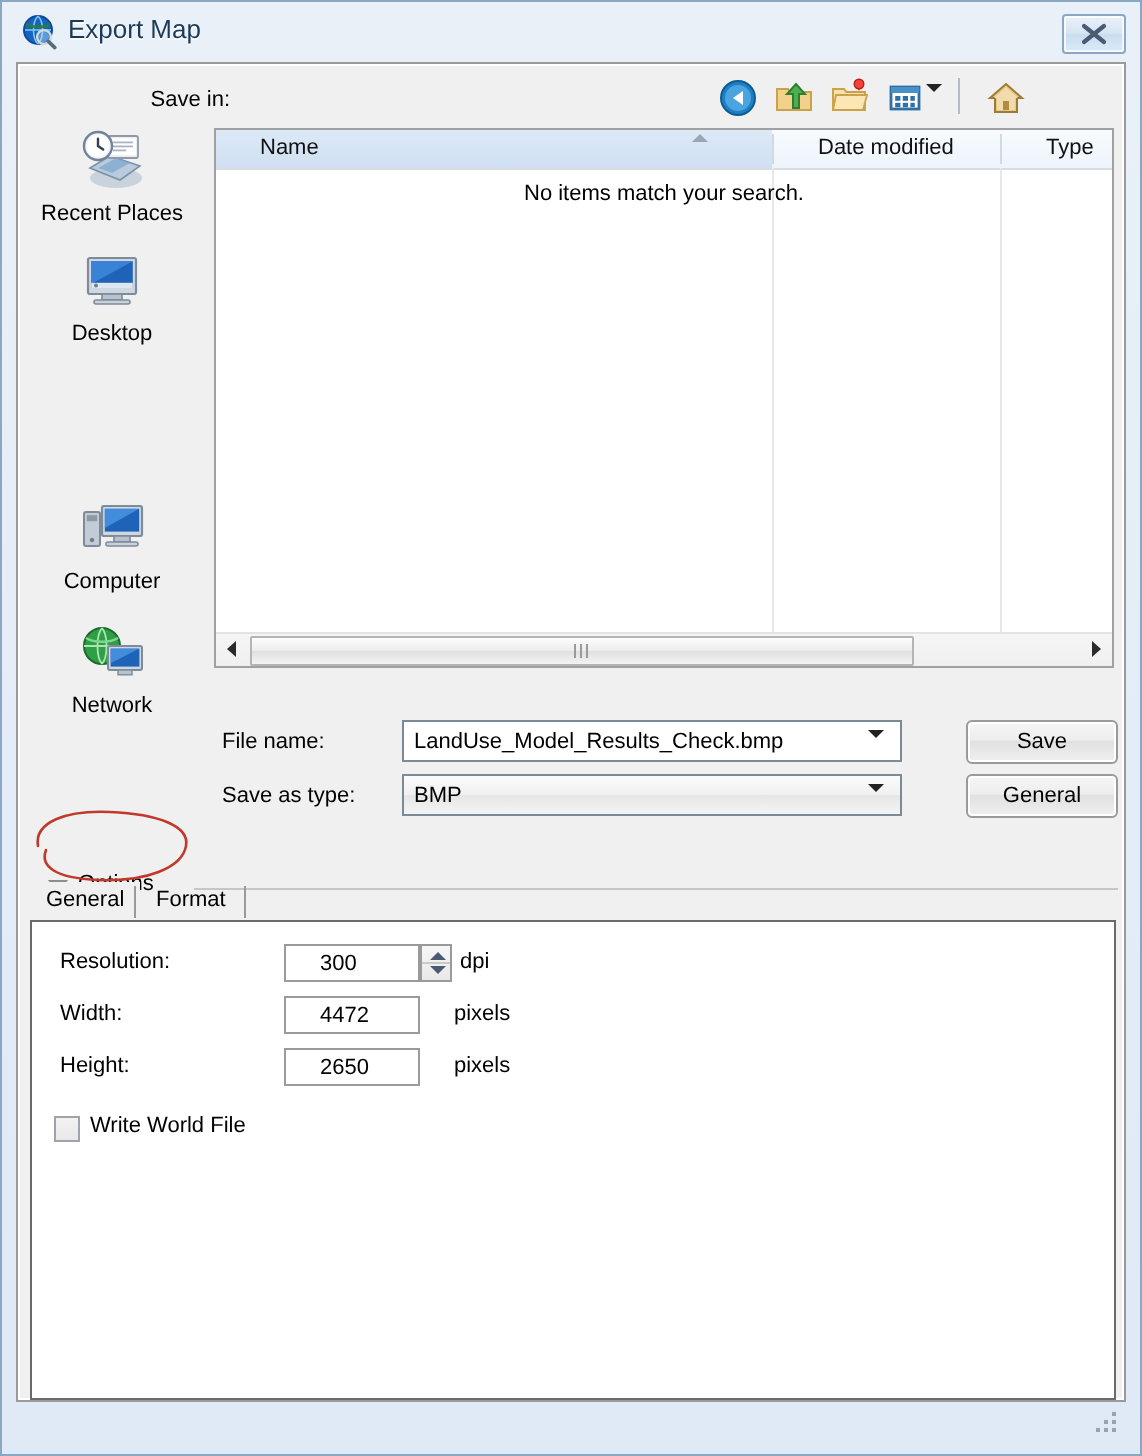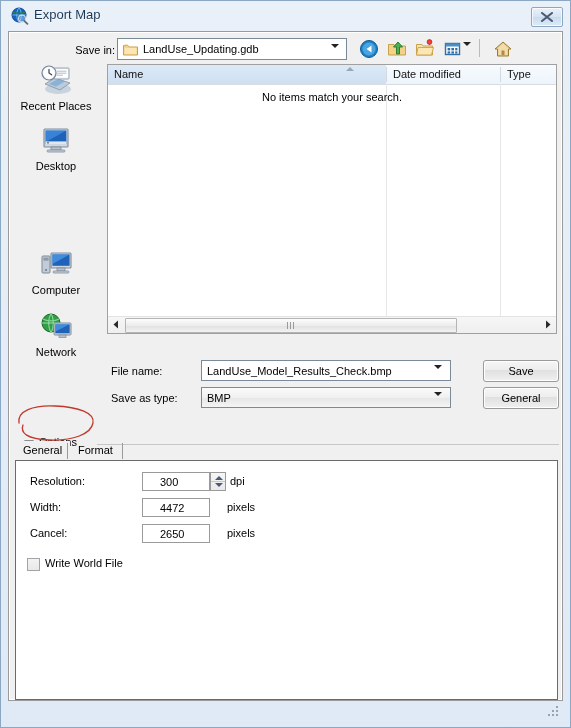--- a/index.html
+++ b/index.html
@@ -68,21 +68,21 @@
   .place .nm{font-size:11px;color:#000;display:block;}
   
   #filelist{
     position:absolute;left:106px;top:63px;width:450px;height:270px;
     background:#fff;border:1px solid #a0a0a0;box-sizing:border-box;
   }
   #hdrrow{position:absolute;left:0;top:0;width:448px;height:19px;
     background:linear-gradient(to bottom,#f7fbff 0%,#edf4fb 100%);
     border-bottom:1px solid #d8dde3;}
   .hdrcell{position:absolute;top:0;height:19px;line-height:19px;font-size:11px;
-    padding-left:6px;box-sizing:border-box;color:#111;cursor:pointer;}
+    padding-left:22px;box-sizing:border-box;color:#111;cursor:pointer;}
   .hdrcell.sorted{background:linear-gradient(to bottom,#dce9f7 0%,#cfe0f2 100%);}
   .hdrsep{position:absolute;top:2px;width:1px;height:15px;background:#d3d9e0;}
   #sortarrow{position:absolute;left:238px;top:2px;width:0;height:0;
     border-left:4px solid transparent;border-right:4px solid transparent;border-bottom:4px solid #9aa6b2;}
   .colline{position:absolute;top:19px;width:1px;bottom:16px;background:#e7e7e7;}
   #emptymsg{position:absolute;left:0;top:26px;width:448px;text-align:center;font-size:11px;color:#000;}
   #hscroll{position:absolute;left:0;bottom:0;width:448px;height:16px;
     background:linear-gradient(to bottom,#f6f6f6,#efefef);border-top:1px solid #e3e3e3;}
   .hsbtn{position:absolute;top:0;width:16px;height:15px;cursor:pointer;}
   #hsthumb{position:absolute;left:17px;top:1px;width:330px;height:13px;
@@ -170,31 +170,20 @@
       <svg width="14" height="12" viewBox="0 0 14 12">
         <path d="M2 2 L12 10 M12 2 L2 10" stroke="#4a5a75" stroke-width="2.1" stroke-linecap="round"></path>
       </svg>
     </div>
   </div>
 
   <div id="frame-inner"></div>
 
   <span id="saveinlabel" class="lbl">Save in:</span>
 
-  <div id="saveincombo">
-    <span class="folder">
-      <svg width="15" height="13" viewBox="0 0 15 13">
-        <path d="M0.5 2.5 H5 L6.2 4 H14.5 V12 H0.5 Z" fill="#f2d18a" stroke="#c9a24a" stroke-width="1"></path>
-        <path d="M1.5 4.8 H13.5 V11.2 H1.5 Z" fill="#fbe6b4" stroke="none"></path>
-        <rect x="1.6" y="1.6" width="3.2" height="1.2" fill="#e3be73"></rect>
-      </svg>
-    </span>
-    <span class="txt">LandUse_Updating.gdb</span>
-    <span class="arrow"><span class="dd-arrow"></span></span>
-  </div>
 
   <div id="navbtns">
     <span class="nb" style="left:6px;">
       <svg width="20" height="20" viewBox="0 0 20 20">
         <circle cx="10" cy="10" r="8.5" fill="#1f7fc4" stroke="#0e5c95" stroke-width="1"></circle>
         <circle cx="10" cy="10" r="6.5" fill="#49a4e0"></circle>
         <path d="M12.5 6.5 L7.5 10 L12.5 13.5 Z" fill="#ffffff"></path>
       </svg>
     </span>
     <span class="nb" style="left:34px;">
@@ -380,21 +369,21 @@
     <span class="spin-arr" id="spin-dn"></span>
   </div>
   <span class="fld-label" style="left:229px;top:474px;">dpi</span>
 
   <span class="fld-label" style="left:29px;top:500px;">Width:</span>
   <div class="tbox" style="left:141px;top:497px;width:68px;">
     <span class="v">4472</span>
   </div>
   <span class="fld-label" style="left:226px;top:500px;">pixels</span>
 
-  <span class="fld-label" style="left:29px;top:526px;">Cancel:</span>
+  <span class="fld-label" style="left:29px;top:526px;">Height:</span>
   <div class="tbox" style="left:141px;top:523px;width:68px;">
     <span class="v">2650</span>
   </div>
   <span class="fld-label" style="left:226px;top:526px;">pixels</span>
 
   <div id="cbox"></div>
   <span id="cboxlabel">Write World File</span>
 
   <div id="grip">
     <span class="gd" style="left:8px;top:0;"></span>

